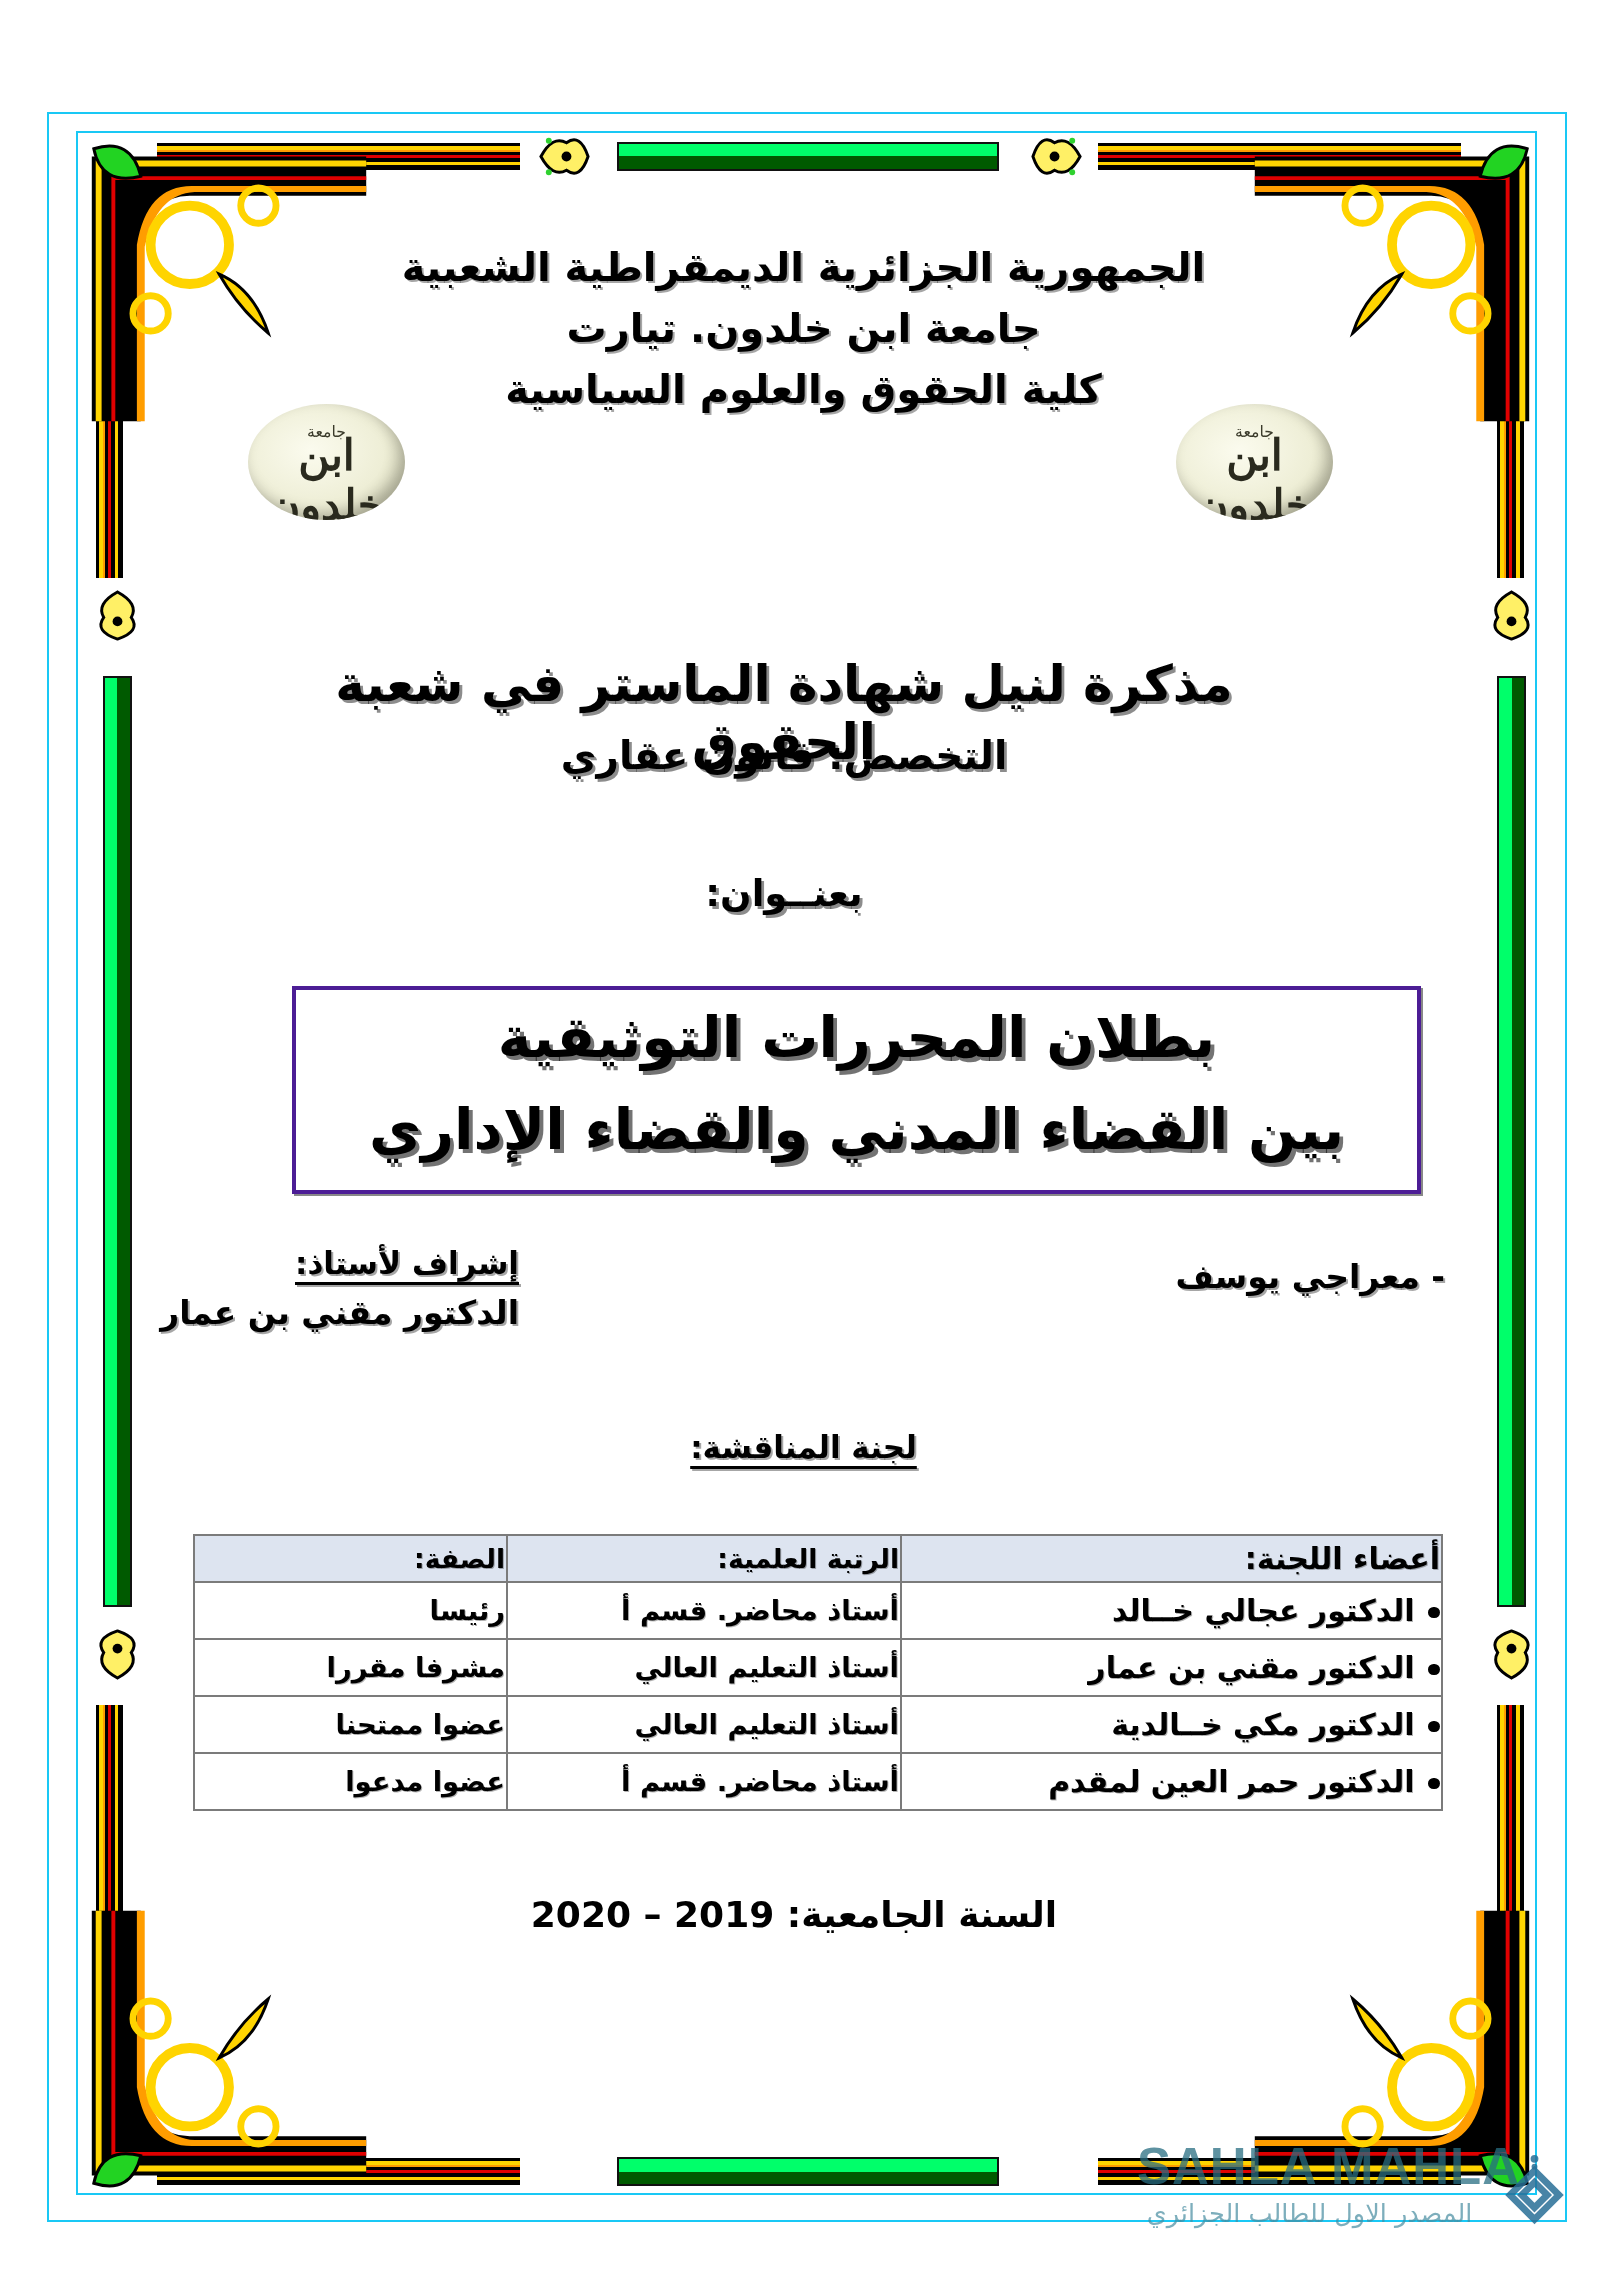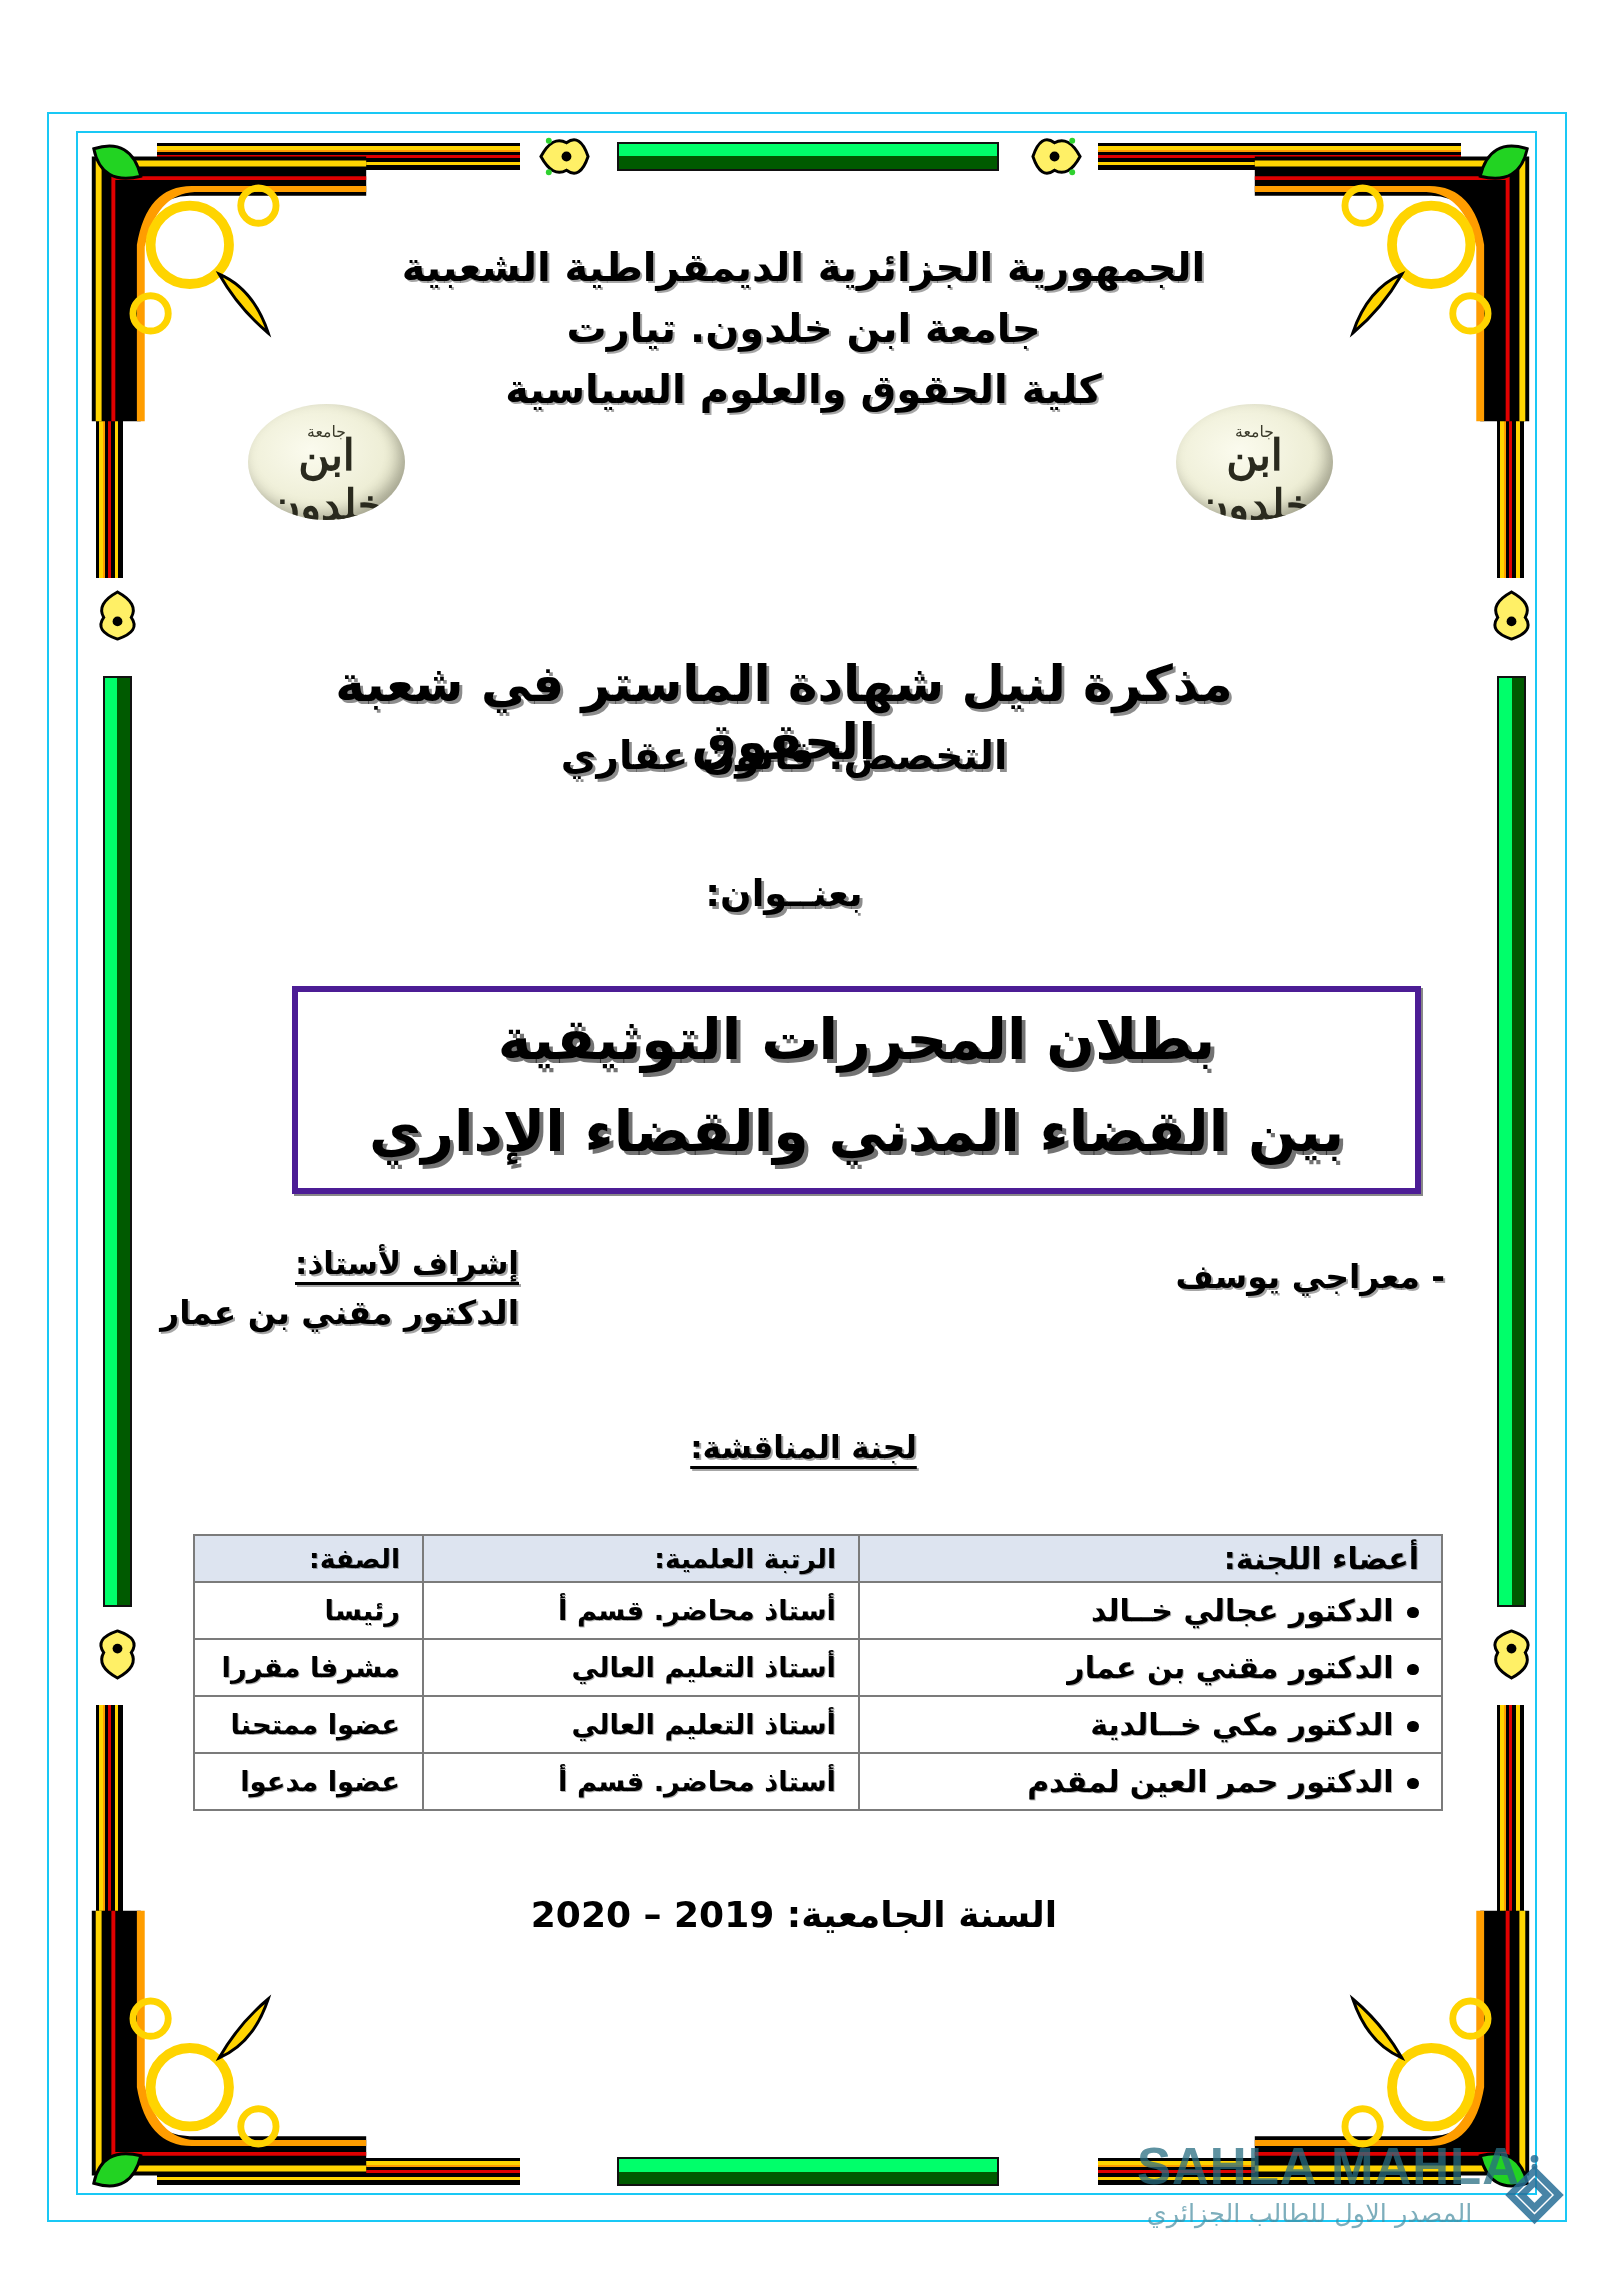--- a/index.html
+++ b/index.html
@@ -14,26 +14,26 @@
   .green-v{position:absolute;width:29px;border:2.9px solid #111;box-sizing:border-box;background:linear-gradient(to right,#00ff6a 0,#00ff6a 50%,#005a00 50%,#005a00 100%);}
   .knob{position:absolute;width:55px;height:55px;}
   .corner{position:absolute;width:294px;height:294px;}
   .seal{position:absolute;width:157px;height:116px;border-radius:50%;background:radial-gradient(ellipse at 40% 40%,#fbfbee 0%,#eeeed6 55%,#c9c9a8 100%);box-shadow:inset -5.9px -5.9px 13.7px rgba(0,0,0,.25);overflow:hidden;}
   .seal-text{position:absolute;left:0;right:0;top:25.5px;text-align:center;font-family:"DejaVu Serif",serif;font-size:43px;font-weight:bold;color:#2a2a1e;letter-spacing:-2px;}
   .seal-top{position:absolute;left:0;right:0;top:7.8px;text-align:center;font-family:"DejaVu Serif",serif;font-size:15.7px;color:#3a3a2a;margin-top:10px;}
   .rtl{direction:rtl;unicode-bidi:embed;}
   .header-block{position:absolute;left:372px;top:237px;width:863px;text-align:center;}
   .header-line{font-size:40px;font-weight:bold;line-height:61px;text-shadow:2px 2px 0 rgba(0,0,0,.35);text-align:center;}
   .thesis-line{position:absolute;left:294px;width:980px;text-align:center;font-weight:bold;text-shadow:2.9px 2.9px 0 rgba(0,0,0,.45);}
-  .title-box{position:absolute;left:292px;top:986px;width:1129px;height:208px;border:6px solid #4c1d95;box-sizing:border-box;background:#fff;box-shadow:2px 2px 0 #888;padding-left:35px;}
+  .title-box{position:absolute;left:292px;top:986px;width:1129px;height:208px;border:4px solid #4c1d95;box-sizing:border-box;background:#fff;box-shadow:2px 2px 0 #888;padding-left:35px;}
   .title-line{position:absolute;left:0;right:0;text-align:center;font-size:57px;font-weight:bold;text-shadow:3.9px 3.9px 0 rgba(0,0,0,.55);}
   .label-u{font-size:31px;font-weight:bold;text-decoration:underline;text-decoration-thickness:2.9px;text-underline-offset:7.8px;text-shadow:2px 2px 0 rgba(0,0,0,.35);}
   .value-b{font-size:33px;font-weight:bold;text-shadow:2px 2px 0 rgba(0,0,0,.35);}
   table.committee{position:absolute;left:193px;top:1534px;width:1250px;border-collapse:collapse;direction:rtl;}
-  table.committee td,table.committee th{border:2px solid #7b7b7b;padding:0 22px;height:55px;font-weight:bold;font-size:27.4px;text-shadow:1px 1px 0 rgba(0,0,0,.3);}
+  table.committee td,table.committee th{border:2px solid #7b7b7b;padding:0 1px;height:55px;font-weight:bold;font-size:27.4px;text-shadow:1px 1px 0 rgba(0,0,0,.3);}
   table.committee th{background:#dde4f0;height:45px;font-size:26.5px;}
   .col-member{text-align:right;width:537px;font-size:30px !important;}
   .col-rank{text-align:right;width:390px;}
   .col-role{text-align:right;}
   .bullet{display:inline-block;width:11.8px;height:11.8px;border-radius:50%;background:#000;margin-left:13.7px;vertical-align:middle;}
   .year{position:absolute;left:490px;top:1894px;width:608px;text-align:center;font-size:36px;font-weight:bold;}
   .watermark{position:absolute;left:1137px;top:2137px;width:412px;height:108px;}
   .wm-latin{position:absolute;left:0;top:0;font-family:"Liberation Sans",sans-serif;font-size:51px;font-weight:bold;color:rgba(40,110,130,.75);letter-spacing:1px;}
   .wm-arabic{position:absolute;left:9.8px;top:61px;font-size:25.5px;color:rgba(70,140,160,.7);}
   .wm-logo{position:absolute;left:1500px;top:2151px;width:69px;height:88px;}

